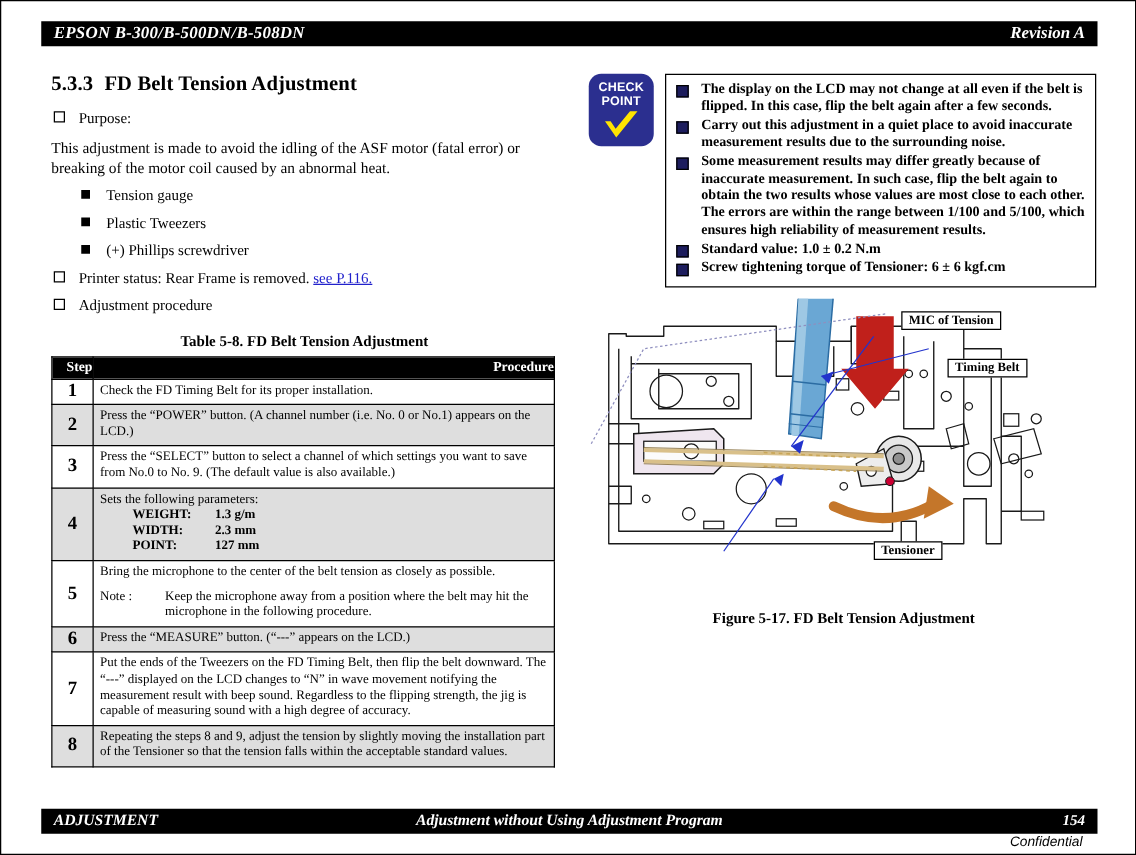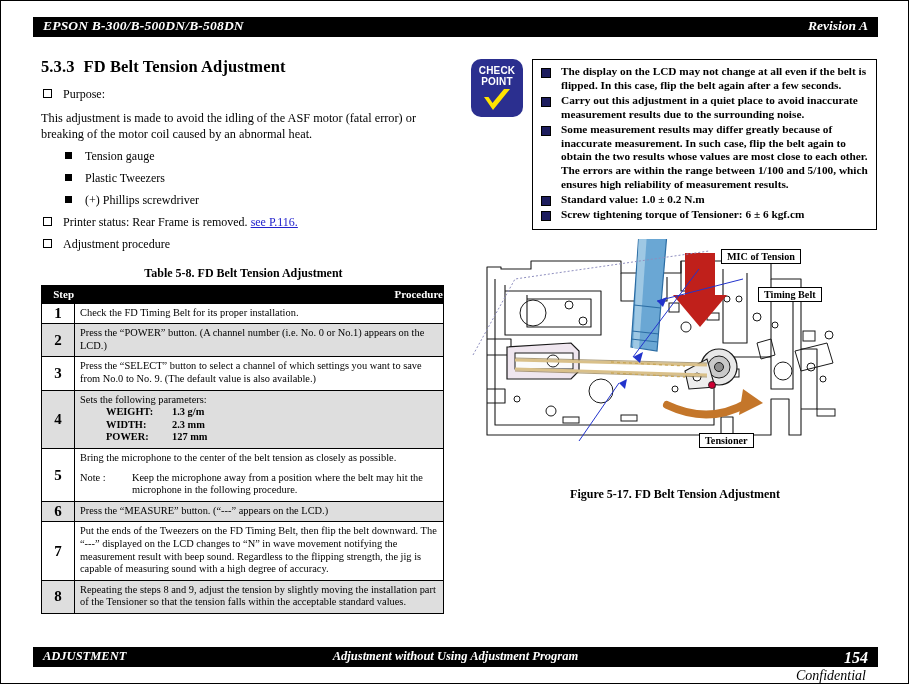--- a/index.html
+++ b/index.html
@@ -8,22 +8,22 @@
 
   
   .hdr{position:absolute;left:32px;top:16px;width:845px;height:20px;background:#000;color:#fff;}
   .hdr .l{position:absolute;left:10px;top:1px;font-weight:bold;font-style:italic;font-size:13.5px;letter-spacing:.2px;}
   .hdr .r{position:absolute;right:10px;top:1px;font-weight:bold;font-style:italic;font-size:13.5px;text-align:center;}
 
   
   .ftr{position:absolute;left:32px;top:646px;width:845px;height:20px;background:#000;color:#fff;}
   .ftr .l{position:absolute;left:10px;top:2px;font-weight:bold;font-style:italic;font-size:12.5px;}
   .ftr .c{position:absolute;left:0;right:0;top:2px;text-align:center;font-weight:bold;font-style:italic;font-size:12.5px;}
-  .ftr .r{position:absolute;right:10px;top:2px;font-weight:bold;font-style:italic;font-size:16px;}
-  .conf{position:absolute;right:42px;top:667px;font-style:italic;font-size:14px;color:#000;font-family:Liberation Serif, serif;}
+  .ftr .r{position:absolute;right:10px;top:2px;font-weight:bold;font-style:italic;font-size:12px;}
+  .conf{position:absolute;right:42px;top:667px;font-style:italic;font-size:11px;color:#000;font-family:Liberation Sans, sans-serif;}
 
   
   #left{position:absolute;left:40px;top:56px;width:405px;}
   .h3{font-size:16.5px;font-weight:bold;letter-spacing:.1px;margin:0 0 10px 0;}
   .h3 .num{margin-right:9px;}
   .bl{position:relative;padding-left:22px;margin:7px 0 0 0;font-size:12px;line-height:15px;}
   .bl .sq{position:absolute;left:2px;top:2px;width:7px;height:7px;border:1.4px solid #000;background:#fff;}
   .para{margin:9px 0 0 0;font-size:12.3px;line-height:15.5px;}
   .bl2{position:relative;padding-left:44px;margin:7px 0 0 0;font-size:12px;line-height:15px;}
   .bl2 .sqf{position:absolute;left:24px;top:3px;width:7px;height:7px;background:#000;}
@@ -131,21 +131,21 @@
         <tr class="wh">
           <td class="step">3</td>
           <td class="proc">Press the “SELECT” button to select a channel of which settings you want to save from No.0 to No. 9. (The default value is also available.)</td>
         </tr>
         <tr class="sh">
           <td class="step">4</td>
           <td class="proc">
             <div>Sets the following parameters:</div>
             <div class="prm"><i>WEIGHT:</i><span>1.3 g/m</span></div>
             <div class="prm"><i>WIDTH:</i><span>2.3 mm</span></div>
-            <div class="prm"><i>POWER:</i><span>127 mm</span></div>
+            <div class="prm"><i>POINT:</i><span>127 mm</span></div>
           </td>
         </tr>
         <tr class="wh">
           <td class="step">5</td>
           <td class="proc">
             <div>Bring the microphone to the center of the belt tension as closely as possible.</div>
             <div class="noteline"><span class="nt">Note  :</span><span class="noteind" style="display:block;margin-top:-12.6px;">Keep the microphone away from a position where the belt may hit the microphone in the following procedure.</span></div>
           </td>
         </tr>
         <tr class="sh">

